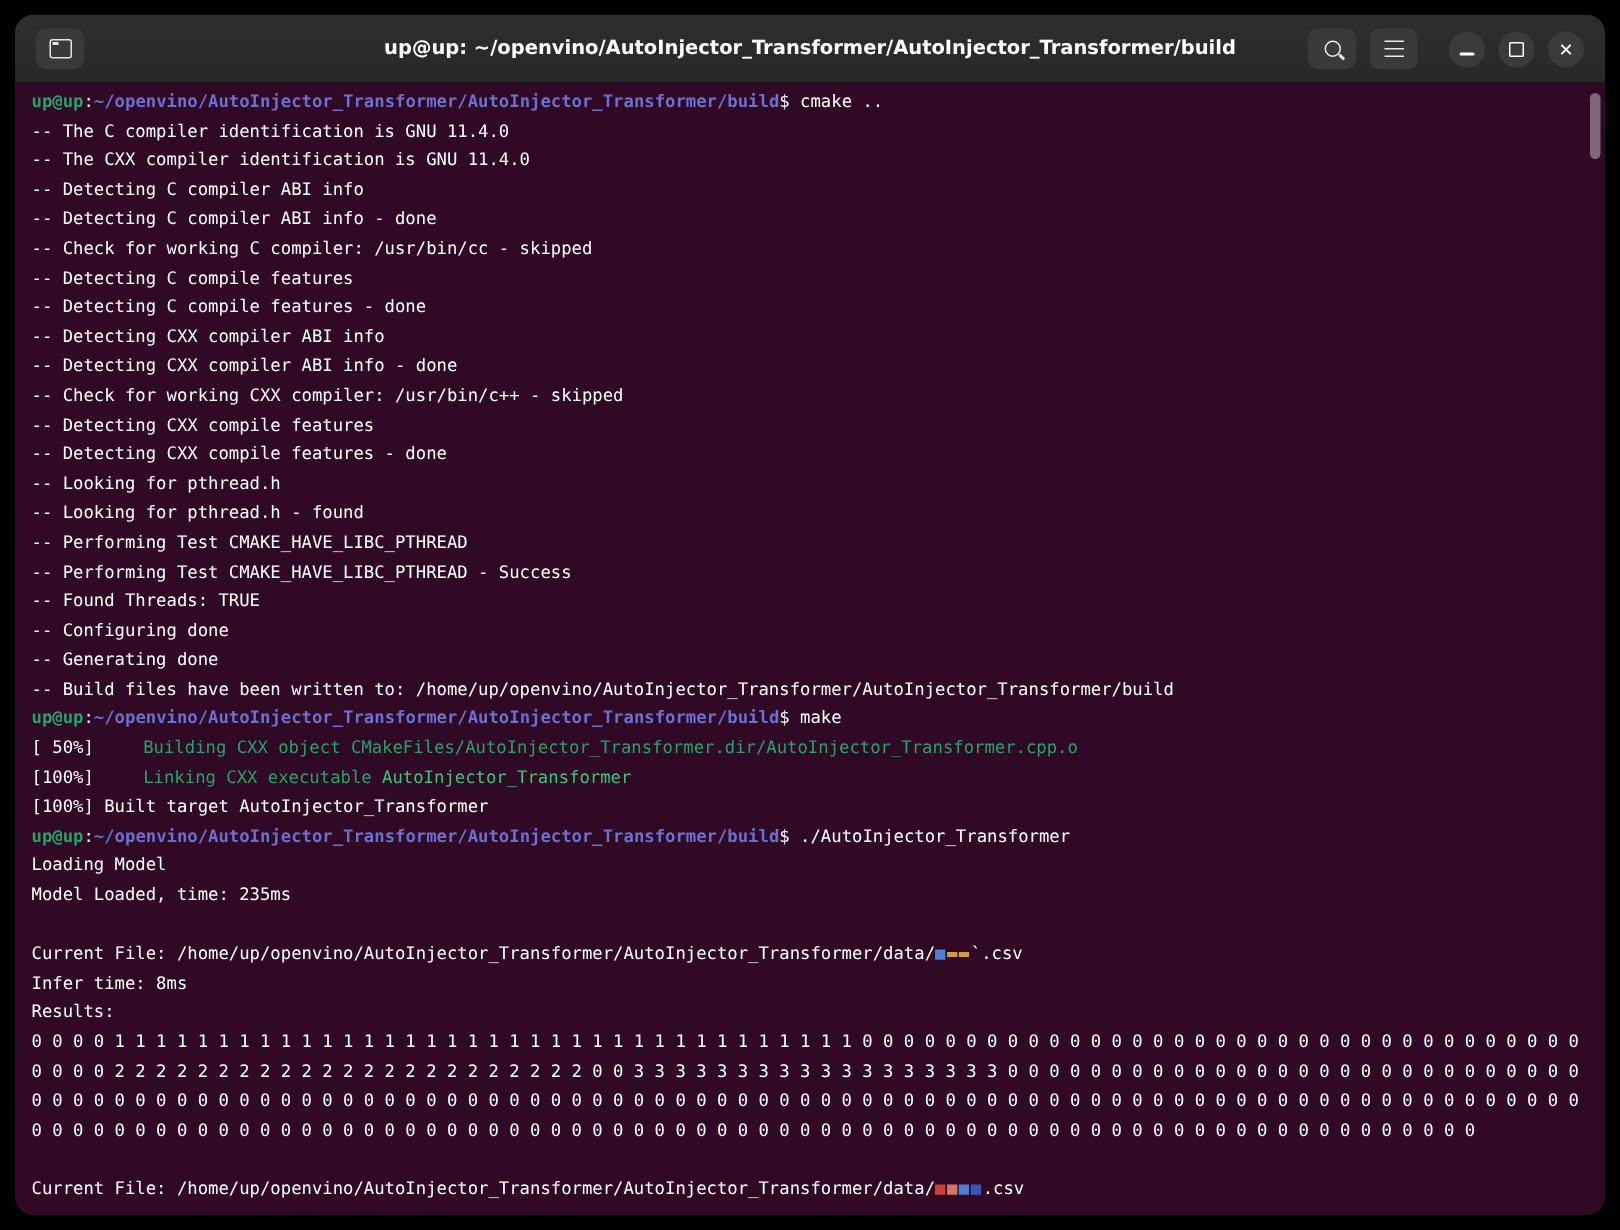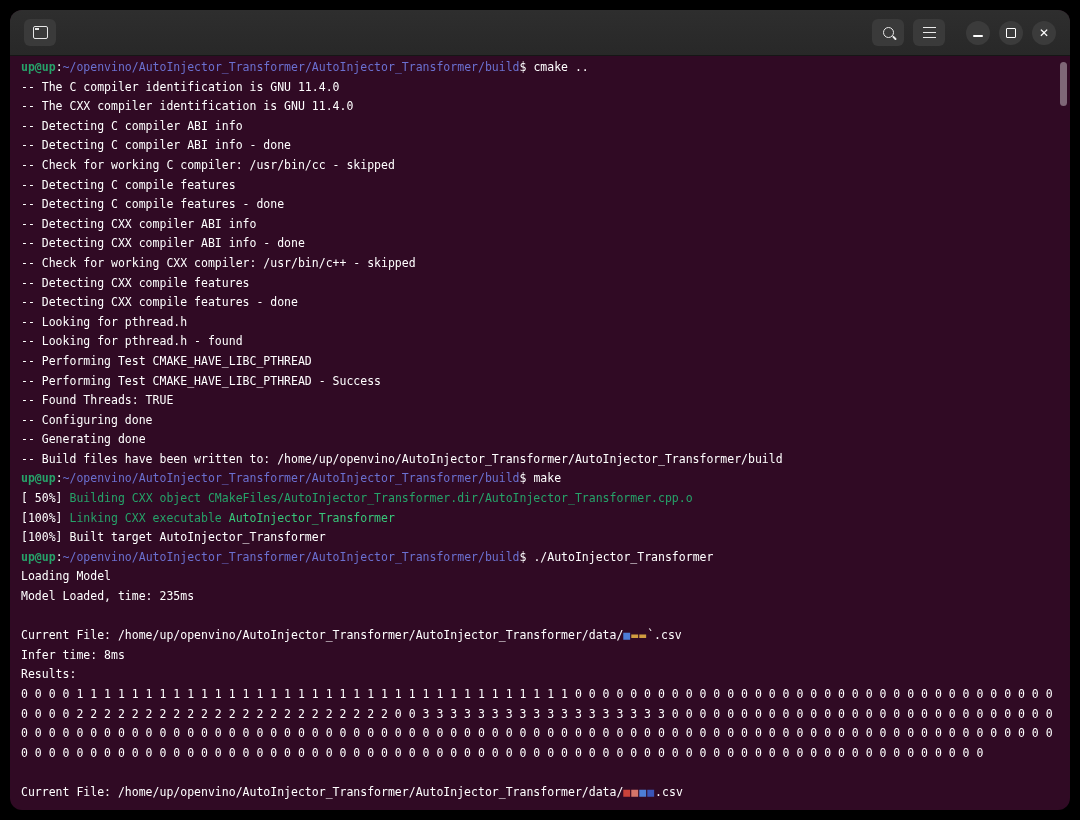--- a/index.html
+++ b/index.html
@@ -38,39 +38,40 @@
   
   .terminal{
     position:absolute;left:0;right:0;top:46px;bottom:0;
     padding:2px 10px 0 11px;
     font-family:"DejaVu Sans Mono",monospace;
     font-size:11.5px;line-height:19.6px;
     color:#ffffff;white-space:pre;overflow:hidden;
   }
   .line{height:19.6px;}
   .s-u{color:#26a269;font-weight:bold;text-align:right;}
-  .s-p{color:#6b70d0;font-weight:normal;}
-  .s-g{color:#26a269;}
+  .s-p{color:#6b70d0;font-weight:bold;}
+  .s-g{color:#26a269;margin-left:26px;}
   .s-G{color:#38c77a;font-weight:normal;}
   .s-e{letter-spacing:1px;}
   .scroll-thumb{
     position:absolute;right:3px;top:52px;width:7px;height:44px;
     background:rgba(255,255,255,.38);border-radius:4px;
   }
 </style>
 </head>
 <body>
 
 <div class="window">
 
   <div class="headerbar">
     <button class="hb-btn sq">
       <span class="app-glyph"></span>
     </button>
 
+    <div class="title">up@up: ~/openvino/AutoInjector_Transformer/AutoInjector_Transformer/build</div>
 
     <div class="hb-right">
       <button class="hb-btn sq">
         <span class="search-glyph"></span>
       </button>
       <button class="hb-btn sq">
         <span class="menu-glyph"></span>
       </button>
       <button class="hb-btn circle gapL">
         <span class="min-glyph"></span>

